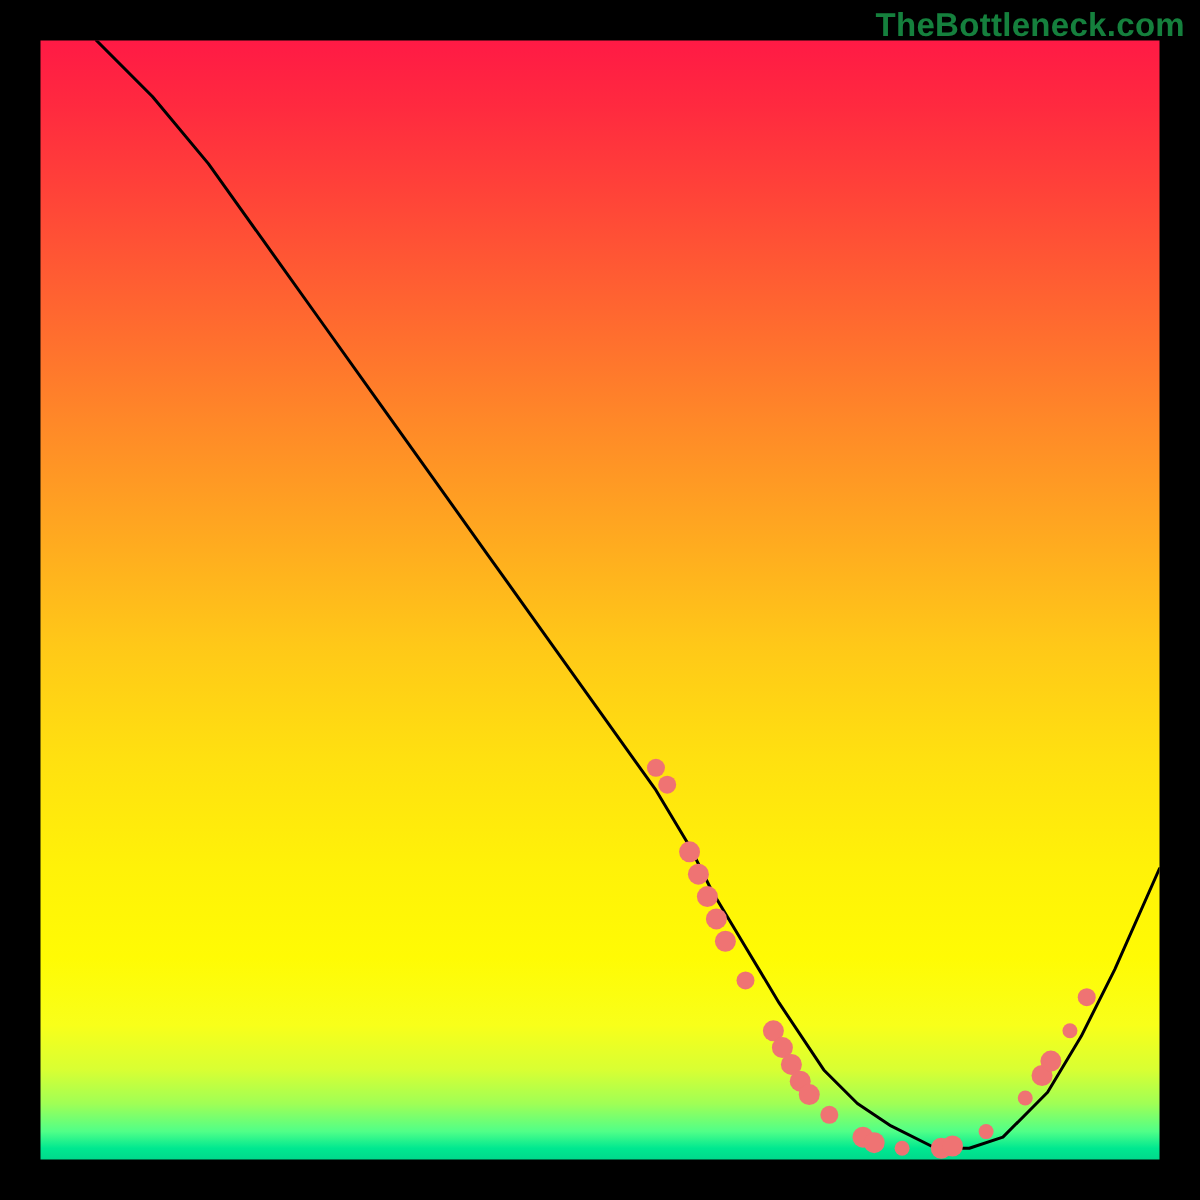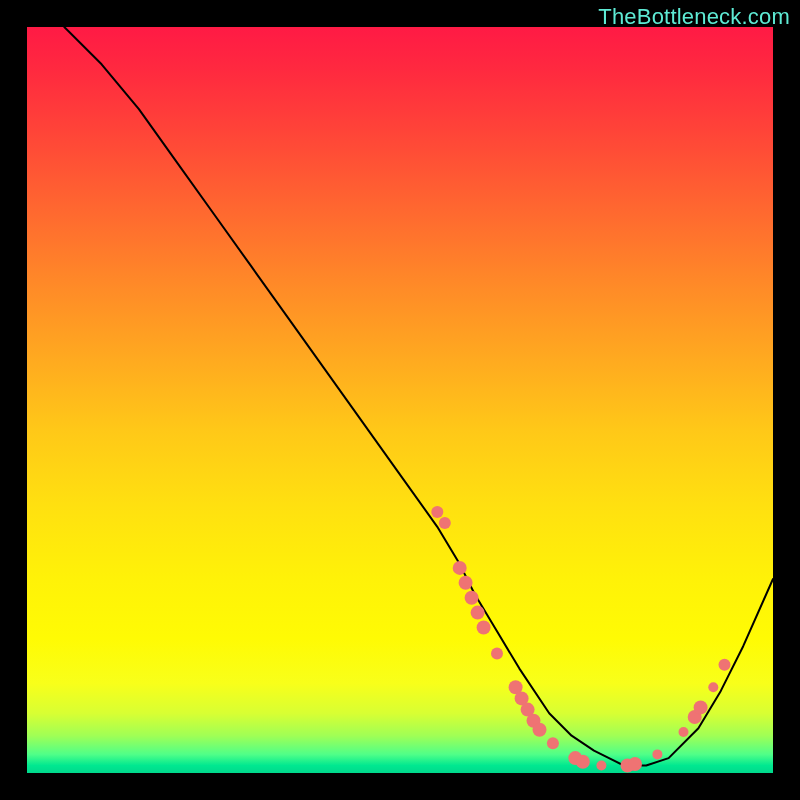--- a/index.html
+++ b/index.html
@@ -43,22 +43,22 @@
   .svg-layer {
     position: absolute;
     inset: 0;
   }
   .watermark {
     position: absolute;
     top: 4px;
     right: 10px;
     font-family: Arial, Helvetica, sans-serif;
     font-size: 22px;
-    font-weight: 400;
-    color: #5eead4;
+    font-weight: 700;
+    color: #15803d;
     letter-spacing: 0.2px;
   }
 </style>
 </head>
 <body>
 
 <div class="frame">
   <div class="gradient"></div>
   <svg id="chart-svg" class="svg-layer" viewBox="0 0 746 746" preserveAspectRatio="none">
       <path d="M37.3 0.0 L74.6 37.3 L111.9 82.1 L149.2 134.3 L186.5 186.5 L223.8 238.7 L261.1 290.9 L298.4 343.2 L335.7 395.4 L373.0 447.6 L410.3 499.8 L432.7 537.1 L447.6 567.0 L470.0 604.3 L492.4 641.6 L522.2 686.3 L544.6 708.7 L567.0 723.6 L596.8 738.5 L619.2 738.5 L641.6 731.1 L671.4 701.2 L693.8 663.9 L716.2 619.2 L746.0 552.0" fill="none" stroke="#000" stroke-width="2" stroke-linecap="round" stroke-linejoin="round"></path>

